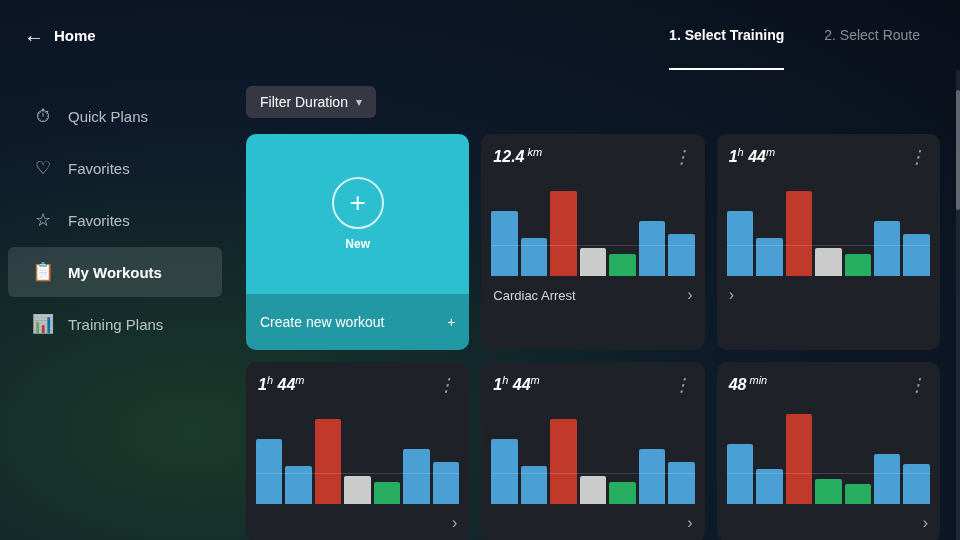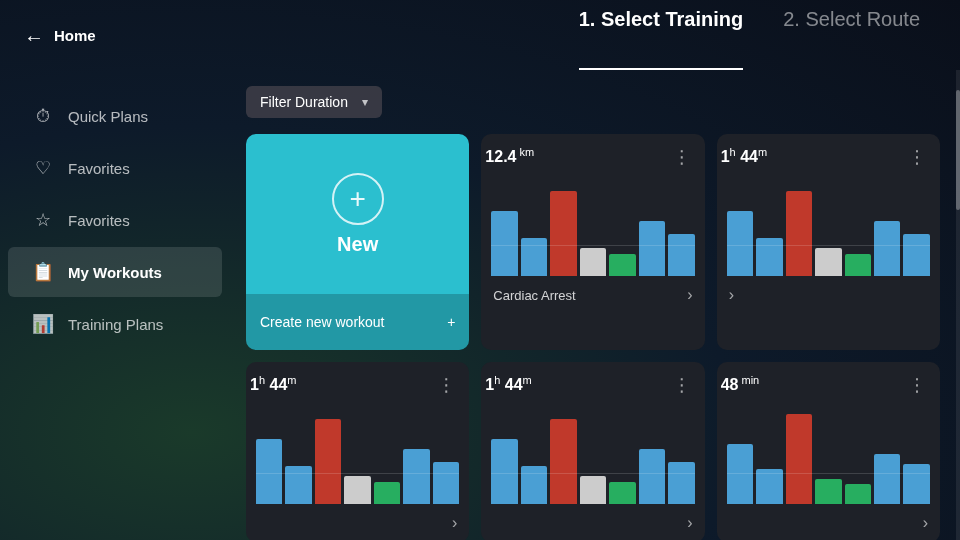--- a/index.html
+++ b/index.html
@@ -40,24 +40,25 @@
     .header-steps {
       display: flex;
       align-items: center;
       gap: 0;
       position: absolute;
       right: 20px;
       top: 0;
       height: 70px;
     }
     .step {
-      padding: 8px 20px;
+      padding: 0 20px;
       height: 100%;
       display: flex;
-      font-size: 20px;
+      align-items: center;
+      font-size: 14px;
       font-weight: 500;
       color: rgba(255,255,255,0.5);
       cursor: pointer;
       position: relative;
     }
     .step.active {
       color: #ffffff;
       font-weight: 600;
     }
     .step.active::after {
@@ -115,21 +116,21 @@
       position: relative;
     }
 
     
     .filter-bar {
       margin-bottom: 16px;
     }
     .filter-btn {
       display: inline-flex;
       align-items: center;
-      gap: 14px;
+      gap: 8px;
       background: rgba(60,60,70,0.9);
       border: none;
       border-radius: 6px;
       padding: 8px 14px;
       color: #ffffff;
       font-size: 14px;
       cursor: pointer;
     }
     .filter-arrow {
       font-size: 12px;
@@ -171,41 +172,42 @@
       height: 52px;
       border: 2px solid rgba(255,255,255,0.8);
       border-radius: 50%;
       display: flex;
       align-items: center;
       justify-content: center;
       font-size: 28px;
       color: rgba(255,255,255,0.9);
     }
     .new-label {
-      font-size: 20px;
+      font-size: 12px;
       font-weight: 600;
       color: #ffffff;
     }
     .create-card-bottom {
       background: rgba(0,0,0,0.2);
       padding: 20px 14px;
       display: flex;
       align-items: center;
       justify-content: space-between;
       font-size: 14px;
       font-weight: 500;
       color: #ffffff;
     }
 
     
     .card-header {
-      padding: 12px 12px 8px 4px;
+      padding: 12px 12px 8px 12px;
       display: flex;
       align-items: flex-start;
       justify-content: space-between;
+      font-style: italic;
     }
     .card-duration {
       font-size: 16px;
       font-weight: 600;
       color: #ffffff;
     }
     .card-duration sup {
       font-size: 11px;
       font-weight: 400;
     }

